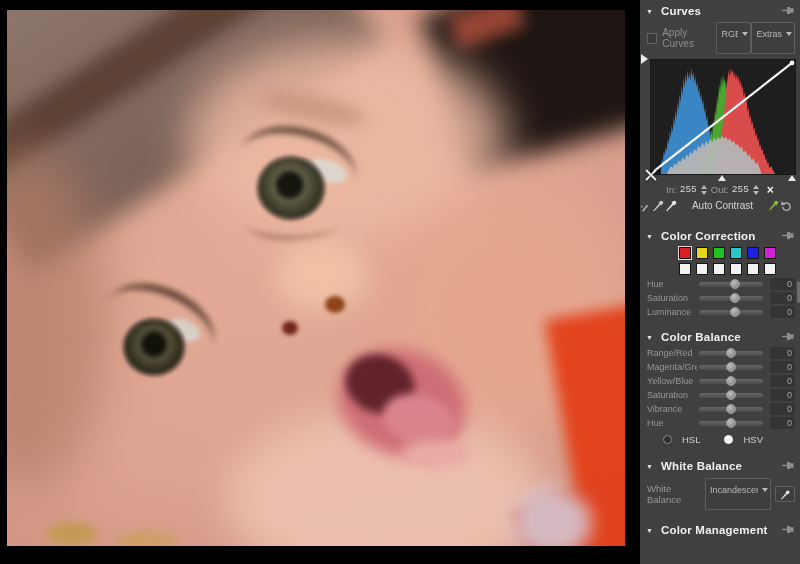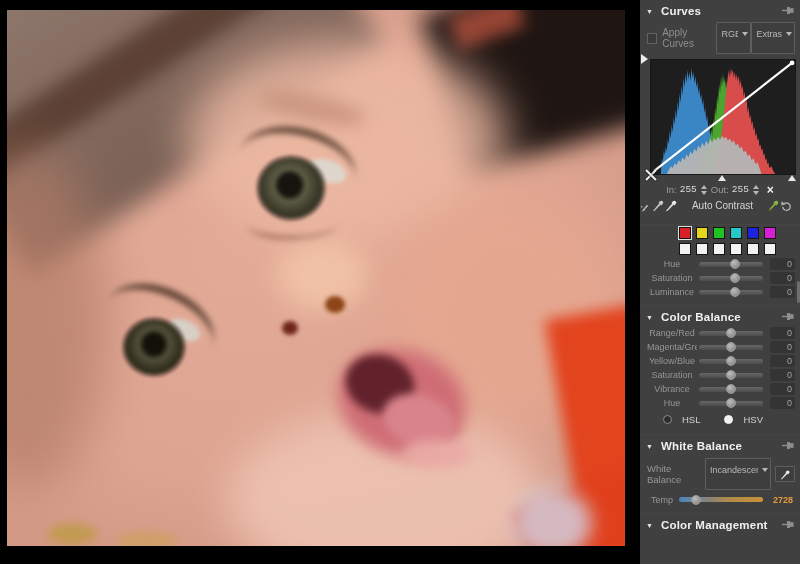--- a/index.html
+++ b/index.html
@@ -59,21 +59,21 @@
   .stepper i { width:0; height:0; border-left:3px solid transparent; border-right:3px solid transparent; }
   .stepper .up { border-bottom:4px solid #b8b8b8; } .stepper .dn { border-top:4px solid #b8b8b8; }
   .xdel { color:#f0f0f0; font-weight:bold; font-size:12px; margin-left:4px; line-height:10px; }
 
   .tools-row { display:flex; align-items:center; padding:2px 7px 6px 0; }
   .auto-btn { margin:0 auto; color:#d2d2d2; font-size:10px; }
   .icon-btn svg { display:block; }
 
   
   .srow { display:flex; align-items:center; padding:1px 5px 1px 7px; height:14px; }
-  .slabel { width:50px; flex:none; color:#969696; font-size:9px; overflow:hidden; white-space:nowrap;text-align:center; }
+  .slabel { width:50px; flex:none; color:#969696; font-size:9px; overflow:hidden; white-space:nowrap; }
   .track { position:relative; flex:1; height:5px; border-radius:3px;
            background:linear-gradient(#676767,#4b4b4b); margin:0 7px 0 2px; }
   .thumb { position:absolute; top:50%; width:10px; height:10px; border-radius:50%;
            background:radial-gradient(circle at 35% 30%, #bdbdbd, #7d7d7d);
            border:1px solid #9d9d9d; transform:translate(-50%,-50%); }
   .sval { width:25px; flex:none; text-align:right; color:#a2a2a2; font-size:9px;
           background:#343434; border-radius:2px; padding:1px 3px; }
 
   
   .swatch-row { display:flex; justify-content:center; gap:5px; padding:2px 0 2px 14px; }
@@ -240,20 +240,31 @@
               <path d="M3 7 a4 4 0 1 0 1.2-3.2" fill="none" stroke="#b0b0b0" stroke-width="1.5"></path>
               <path d="M1.5 1 L1.5 5.5 L6 4 Z" fill="#b0b0b0"></path>
             </svg>
         </span>
       </div>
     </div>
 
     <div class="divider"></div>
 
     <div class="group">
+      <div class="hdr">
+        <span class="tri">▼</span>
+        <span class="ttl">Color Correction</span>
+        <span class="pin">
+          <svg width="12" height="9">
+              <line x1="0" y1="4.5" x2="5" y2="4.5" stroke="#a8a8a8" stroke-width="1.4"></line>
+              <rect x="5" y="1" width="3" height="7" fill="#a8a8a8"></rect>
+              <rect x="8" y="2.2" width="3.5" height="4.6" fill="#a8a8a8"></rect>
+            </svg>
+        </span>
+      </div>
       <div class="swatch-row">
         <span class="sw selected" style="background: rgb(218, 32, 39);"></span>
         <span class="sw" style="background: rgb(230, 213, 29);"></span>
         <span class="sw" style="background: rgb(31, 196, 34);"></span>
         <span class="sw" style="background: rgb(37, 200, 198);"></span>
         <span class="sw" style="background: rgb(28, 34, 221);"></span>
         <span class="sw" style="background: rgb(212, 31, 214);"></span>
       </div>
       <div class="swatch-row">
         <span class="sw" style="background: rgb(242, 242, 242);"></span>
@@ -370,27 +381,20 @@
           <span class="dtxt">Incandescent</span>
           <span class="chev"></span>
         </div>
         <span class="dropper-btn">
           <svg width="11" height="11" viewBox="0 0 14 14">
               <path d="M1 13 L2.5 13 L9.5 6 L8 4.5 Z" fill="#e8e8e8"></path>
               <path d="M8.5 2.5 a2.1 2.1 0 0 1 3 3 L10 7 L7 4 Z" fill="#e8e8e8"></path>
             </svg>
         </span>
       </div>
-      <div class="wbrow">
-        <span class="slabel">Temp</span>
-        <div class="track temp">
-            <div class="thumb" style="left: 20%;"></div>
-          </div>
-        <span class="sval amber">2728</span>
-      </div>
     </div>
 
     <div class="divider"></div>
 
     <div class="group">
       <div class="hdr">
         <span class="tri">▼</span>
         <span class="ttl">Color Management</span>
         <span class="pin">
           <svg width="12" height="9">

